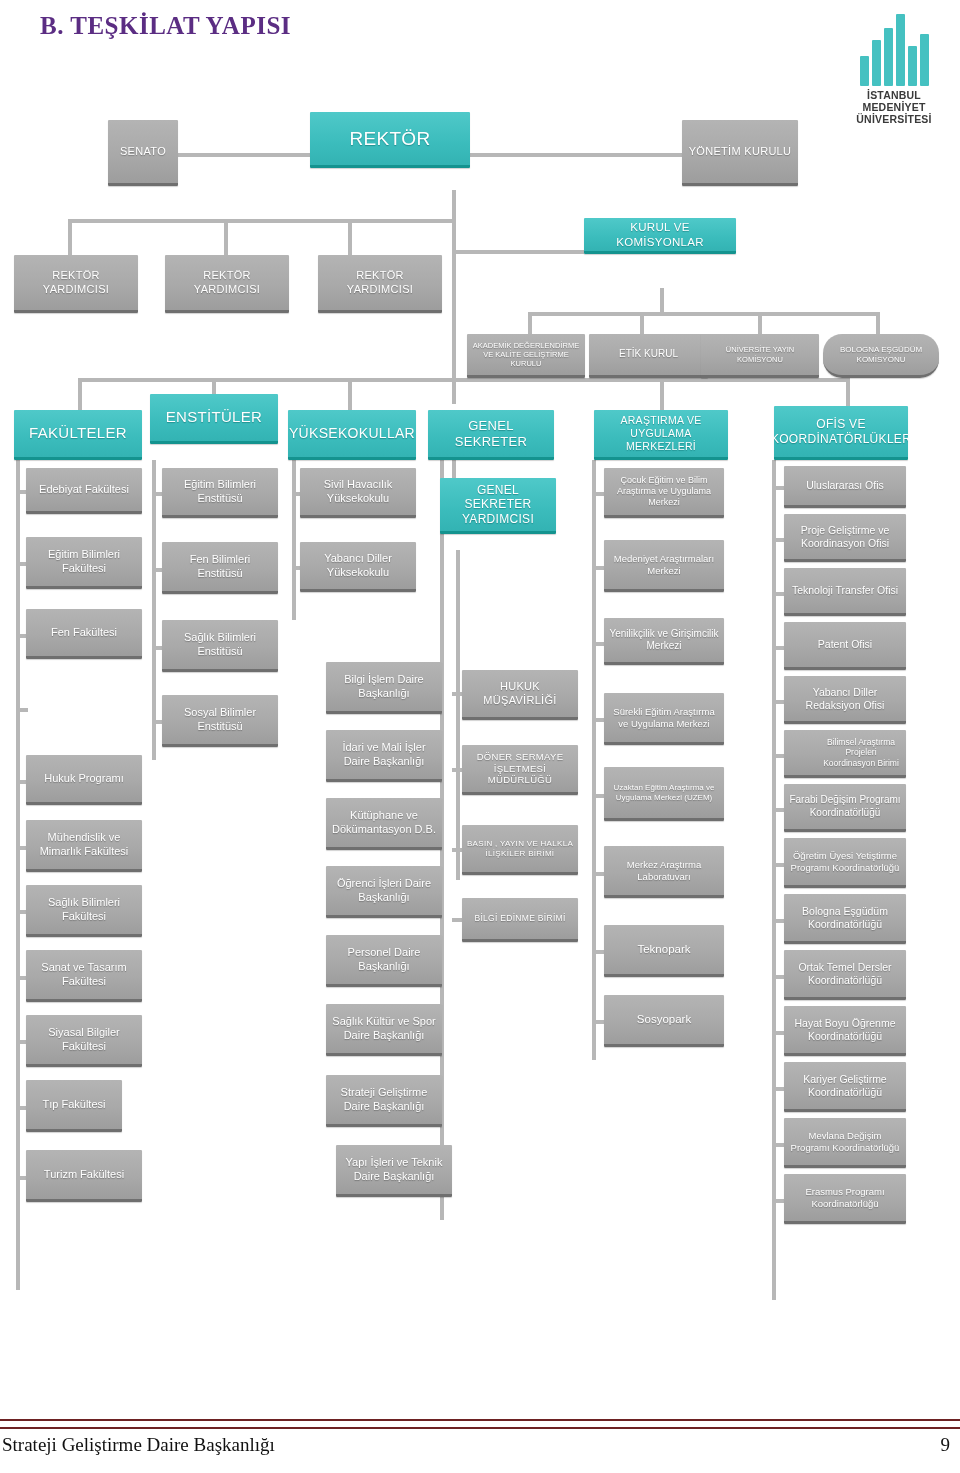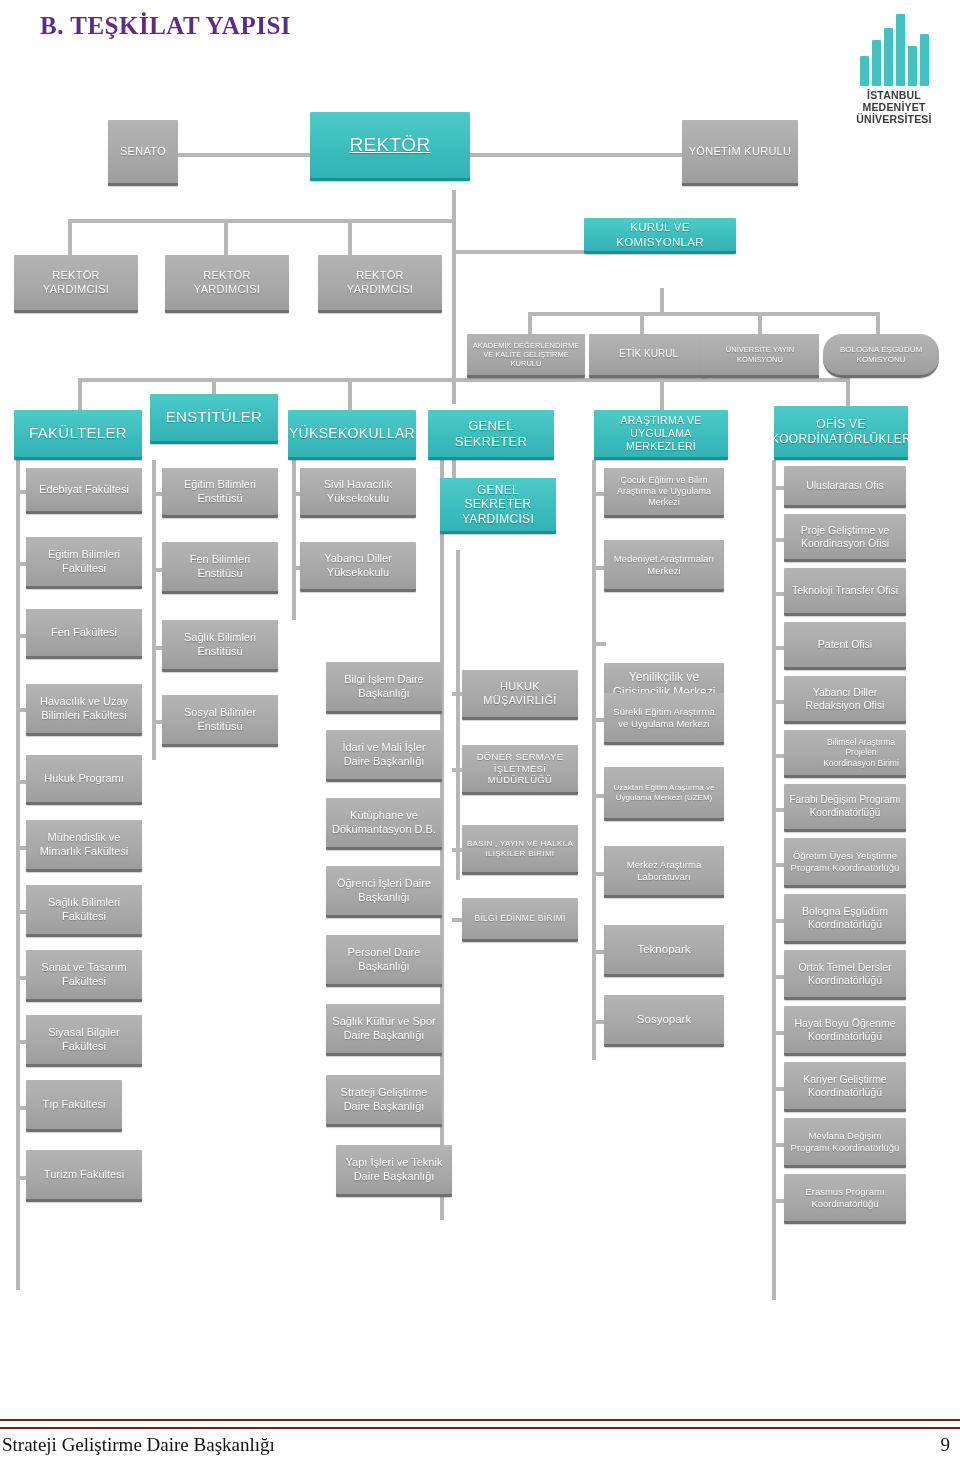--- a/index.html
+++ b/index.html
@@ -142,21 +142,21 @@
   <div class="ln v" style="left:440px;top:370px;height:760px;"></div>
   <div class="ln v" style="left:452px;top:370px;height:64px;"></div>
   <div class="ln v" style="left:456px;top:460px;height:330px;"></div>
   <div class="ln v" style="left:592px;top:370px;height:600px;"></div>
   <div class="ln v" style="left:772px;top:370px;height:840px;"></div>
 
   <div class="node gray caps" style="left:108px;top:30px;width:70px;height:66px;font-size:11px;">
     <span>SENATO</span>
   </div>
 
-  <div class="node teal caps" style="left:310px;top:22px;width:160px;height:69px;font-size:19px;text-decoration:underline;">
+  <div class="node teal caps" style="left:310px;top:22px;width:160px;height:56px;font-size:19px;">
     <span>REKTÖR</span>
   </div>
 
   <div class="node gray caps" style="left:682px;top:30px;width:116px;height:66px;font-size:11px;">
     <span>YÖNETİM KURULU</span>
   </div>
 
   <div class="node gray caps" style="left:14px;top:165px;width:124px;height:58px;font-size:11px;">
     <span>REKTÖR YARDIMCISI</span>
   </div>
@@ -207,23 +207,20 @@
 
   <div class="node gray" style="left:26px;top:378px;width:116px;height:46px;font-size:11px;">
       <span>Edebiyat Fakültesi</span>
     </div>
   <div class="node gray" style="left:26px;top:447px;width:116px;height:52px;font-size:11px;">
       <span>Eğitim Bilimleri Fakültesi</span>
     </div>
   <div class="node gray" style="left:26px;top:519px;width:116px;height:50px;font-size:11px;">
       <span>Fen Fakültesi</span>
     </div>
-  <div class="node gray" style="left:26px;top:594px;width:116px;height:52px;font-size:11px;">
-      <span>Havacılık ve Uzay Bilimleri Fakültesi</span>
-    </div>
   <div class="node gray" style="left:26px;top:665px;width:116px;height:50px;font-size:11px;">
       <span>Hukuk Programı</span>
     </div>
   <div class="node gray" style="left:26px;top:730px;width:116px;height:52px;font-size:11px;">
       <span>Mühendislik ve Mimarlık Fakültesi</span>
     </div>
   <div class="node gray" style="left:26px;top:795px;width:116px;height:52px;font-size:11px;">
       <span>Sağlık Bilimleri Fakültesi</span>
     </div>
   <div class="node gray" style="left:26px;top:860px;width:116px;height:52px;font-size:11px;">
@@ -299,21 +296,21 @@
   <div class="node gray caps" style="left:462px;top:808px;width:116px;height:44px;font-size:8.5px;">
       <span>BİLGİ EDİNME BİRİMİ</span>
     </div>
 
   <div class="node gray" style="left:604px;top:378px;width:120px;height:50px;font-size:9px;">
       <span>Çocuk Eğitim ve Bilim Araştırma ve Uygulama Merkezi</span>
     </div>
   <div class="node gray" style="left:604px;top:450px;width:120px;height:52px;font-size:9.5px;">
       <span>Medeniyet  Araştırmaları Merkezi</span>
     </div>
-  <div class="node gray" style="left:604px;top:528px;width:120px;height:47px;font-size:12px;margin-top:45px;">
+  <div class="node gray" style="left:604px;top:528px;width:120px;height:47px;font-size:10px;">
       <span>Yenilikçilik ve Girişimcilik Merkezi</span>
     </div>
   <div class="node gray" style="left:604px;top:603px;width:120px;height:52px;font-size:9.5px;">
       <span>Sürekli Eğitim Araştırma ve Uygulama Merkezi</span>
     </div>
   <div class="node gray" style="left:604px;top:677px;width:120px;height:54px;font-size:8px;">
       <span>Uzaktan Eğitim Araştırma ve Uygulama Merkezi (UZEM)</span>
     </div>
   <div class="node gray" style="left:604px;top:756px;width:120px;height:52px;font-size:9.5px;">
       <span>Merkez Araştırma Laboratuvarı</span>

